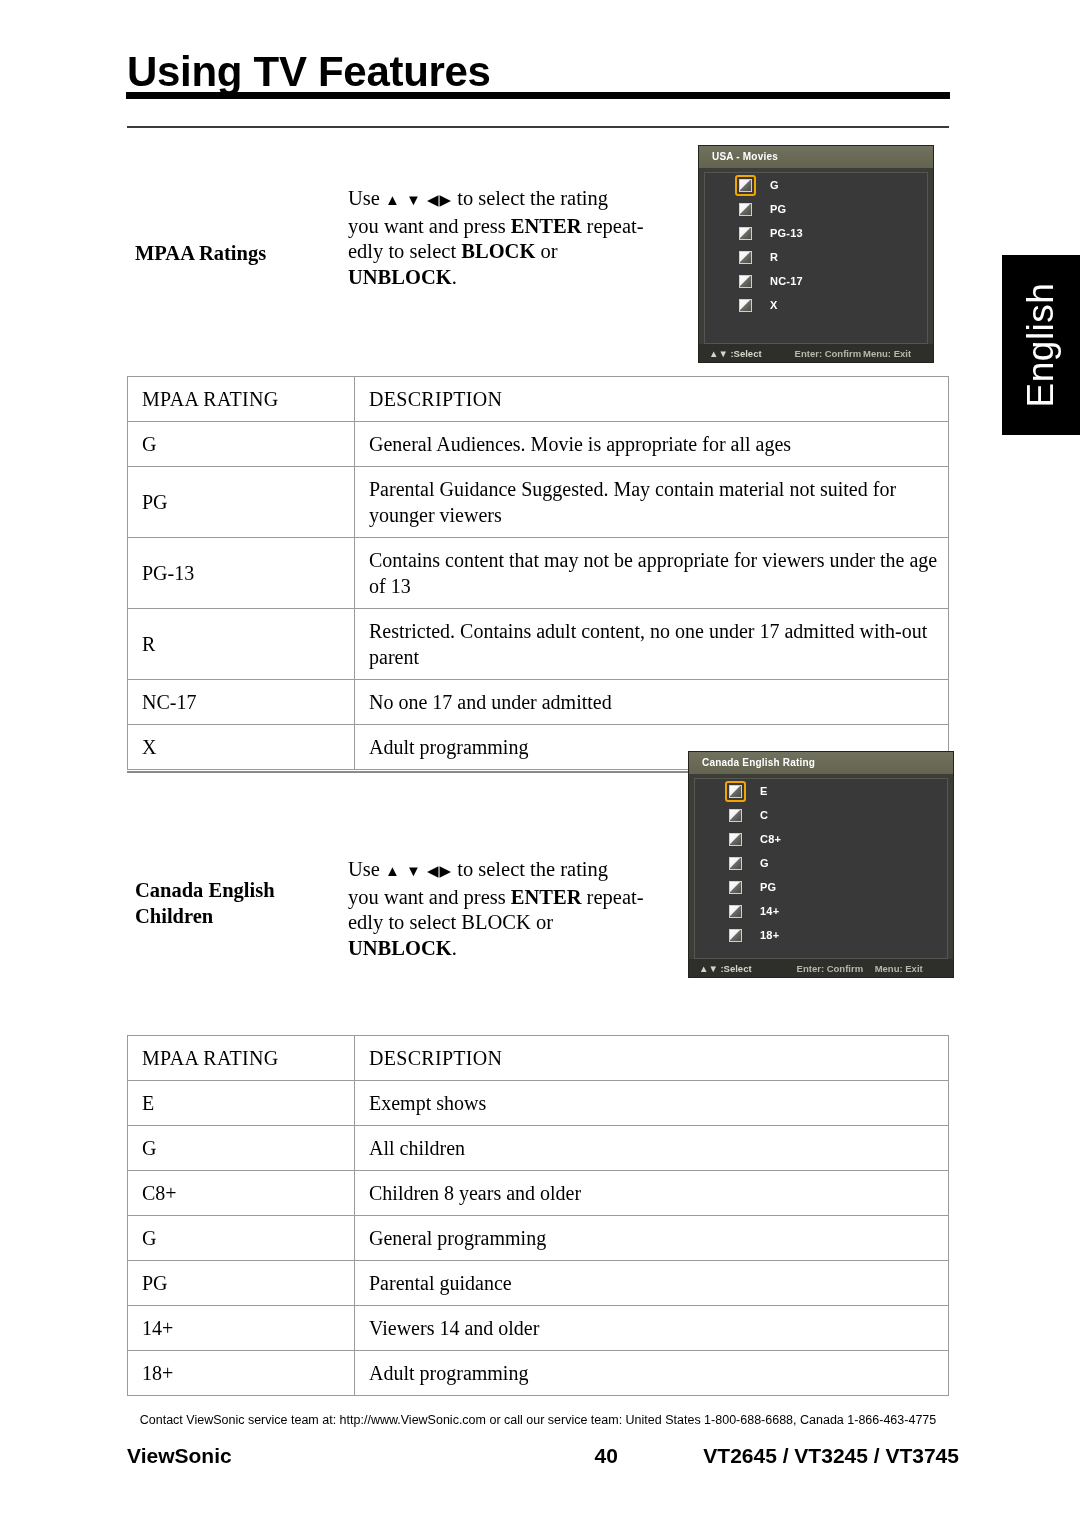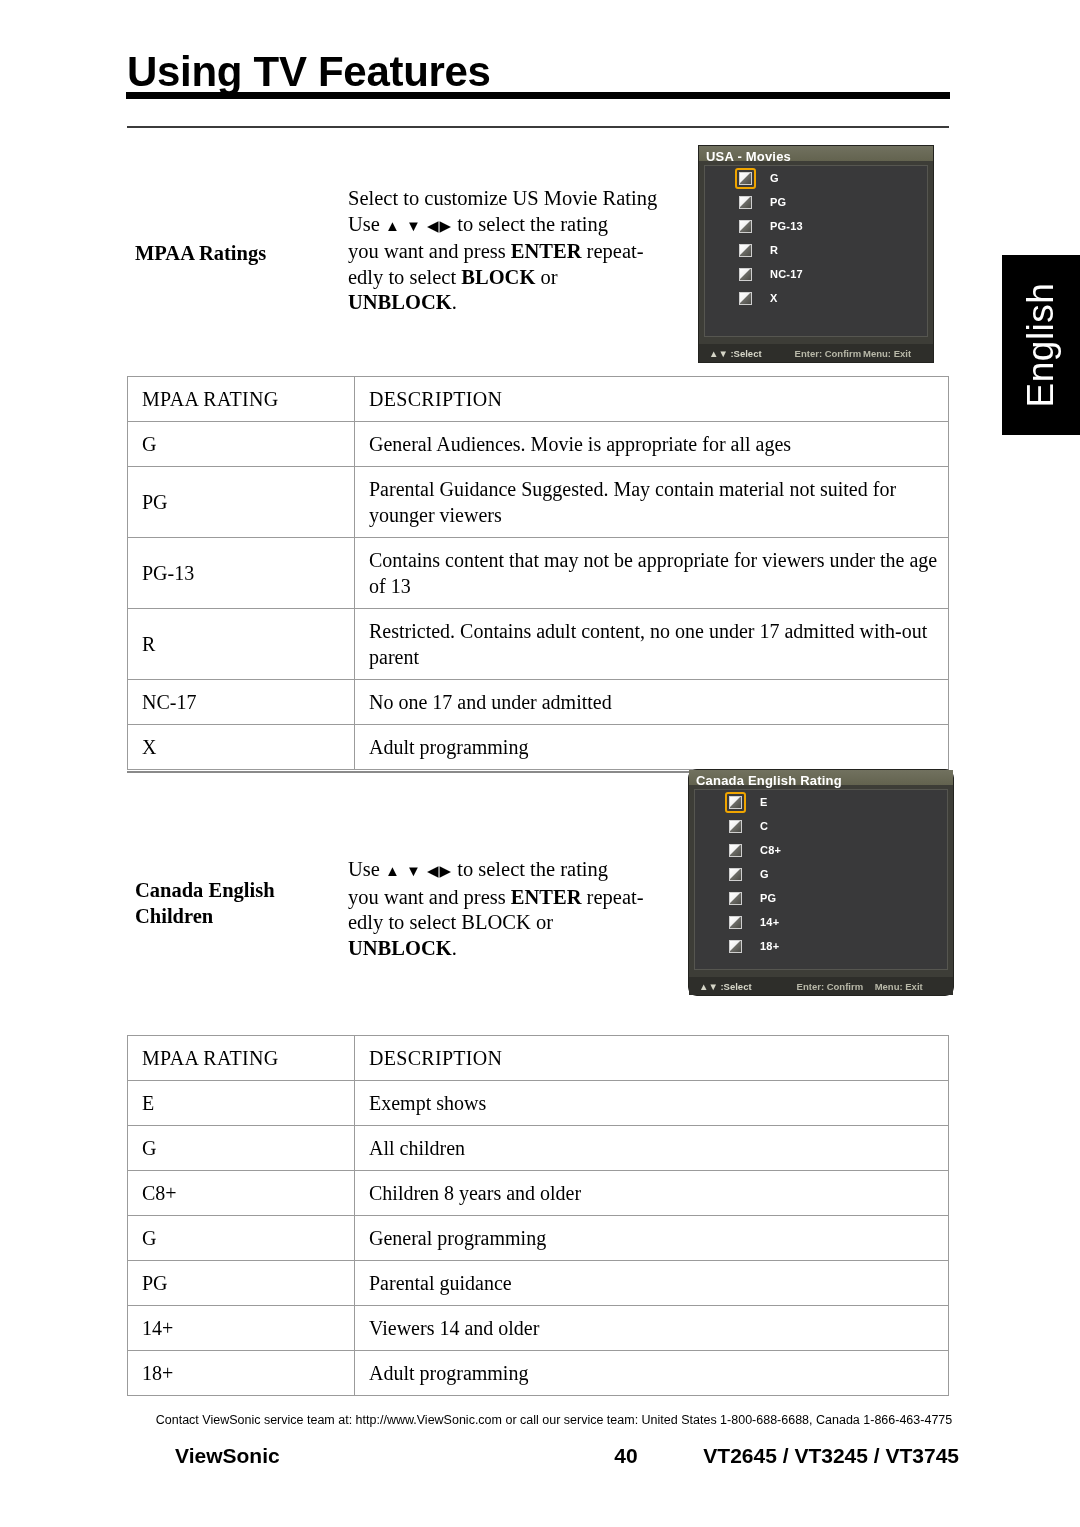--- a/index.html
+++ b/index.html
@@ -117,27 +117,27 @@
 
   
   .osd {
     position: absolute;
     background: #3d3d37;
     border: 1px solid #23231f;
     box-sizing: border-box;
     font-family: "Liberation Sans", sans-serif;
   }
   .osd-title {
-    height: 15px;
+    height: 22px;
     background: linear-gradient(to bottom, #71715f 0%, #63634f 100%);
     color: #ffffff;
-    font-size: 13px;
+    font-size: 10px;
     font-weight: bold;
     line-height: 22px;
-    padding-left: 7px;
+    padding-left: 13px;
     box-sizing: border-box;
     letter-spacing: 0.2px;
   }
   .osd-body {
     position: relative;
     background: #39393a;
     margin: 4px 5px 0 5px;
     border: 1px solid #565650;
     box-sizing: border-box;
   }
@@ -192,59 +192,58 @@
     box-sizing: border-box;
     padding: 0 10px;
   }
   .osd-footer .f1 { width: 40%; color: #d6d6c8; }
   .osd-footer .f2 { width: 32%; }
   .osd-footer .f3 { width: 28%; text-align: left; }
 
   
   .contact-line {
     position: absolute;
-    left: 139px;
+    left: 123px;
     top: 1413px;
     width: 830px;
     text-align: center;
     font-family: "Liberation Sans", sans-serif;
     font-size: 12.5px;
     color: #000;
   }
   .footer-bar {
     position: absolute;
     left: 127px;
     top: 1444px;
     width: 832px;
     display: flex;
     align-items: baseline;
     font-family: "Liberation Sans", sans-serif;
     font-weight: bold;
     font-size: 21px;
     color: #000;
   }
-  .footer-bar .brand { width: 42%; text-align: left; margin-left: 48px; }
+  .footer-bar .brand { width: 42%; text-align: left; }
   .footer-bar .pageno { width: 17%; text-align: right; }
   .footer-bar .models { width: 41%; text-align: right; }
 </style>
 </head>
 <body>
 
 <div class="page-title">Using TV Features</div>
 <div class="title-rule"></div>
 <div class="top-rule"></div>
 
 <div class="lang-tab">
   <span>English</span>
 </div>
 
 <div class="feat-label" style="left:135px; top:240px; width:190px;">MPAA Ratings</div>
 
 <div class="feat-text" style="left:348px; top:186px; width:345px;">
-  <div><span>Select to customize US Movie Rating</span></div>
   <div>
     <span>Use</span>
     <span class="arrow">▲</span>
     <span class="arrow">▼</span>
     <span class="arrow">◀</span><span class="arrow">▶</span>
     <span>to select the rating</span>
   </div>
   <div>
     <span>you want and press </span><b>ENTER</b><span> repeat-</span>
   </div>
@@ -353,21 +352,21 @@
   </div>
   <div>
     <span>you want and press </span><b>ENTER</b><span> repeat-</span>
   </div>
   <div><span>edly to select BLOCK or</span></div>
   <div>
     <b>UNBLOCK</b><span>.</span>
   </div>
 </div>
 
-<div class="osd" style="left:688px; top:769px; width:266px; height:227px;border-radius:9px;">
+<div class="osd" style="left:688px; top:751px; width:266px; height:227px;">
   <div class="osd-title">Canada English Rating</div>
   <div class="osd-body" style="height:181px;">
     <div class="osd-row">
       <div class="osd-check-wrap focused">
         <div class="osd-check"></div>
       </div>
       <div class="osd-label">E</div>
     </div>
     <div class="osd-row">
       <div class="osd-check-wrap">

